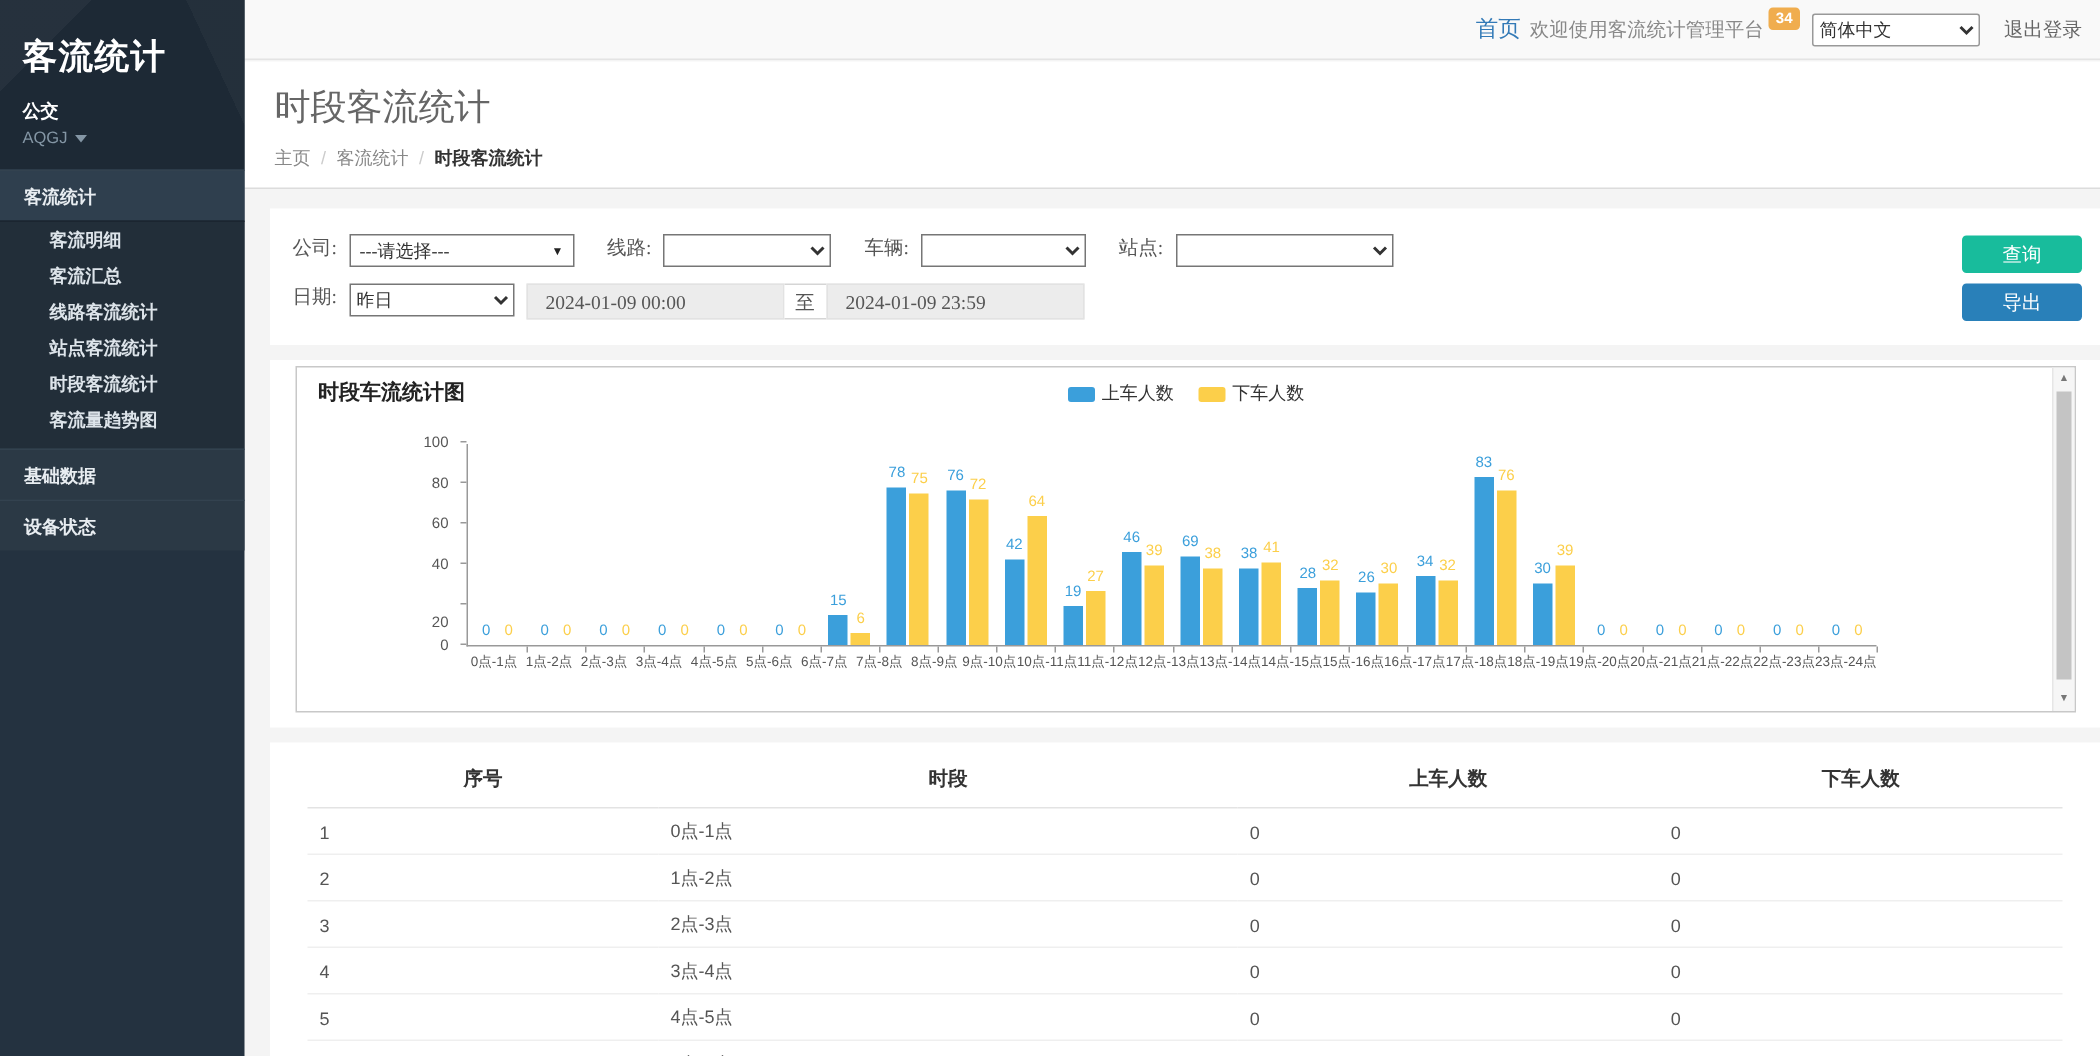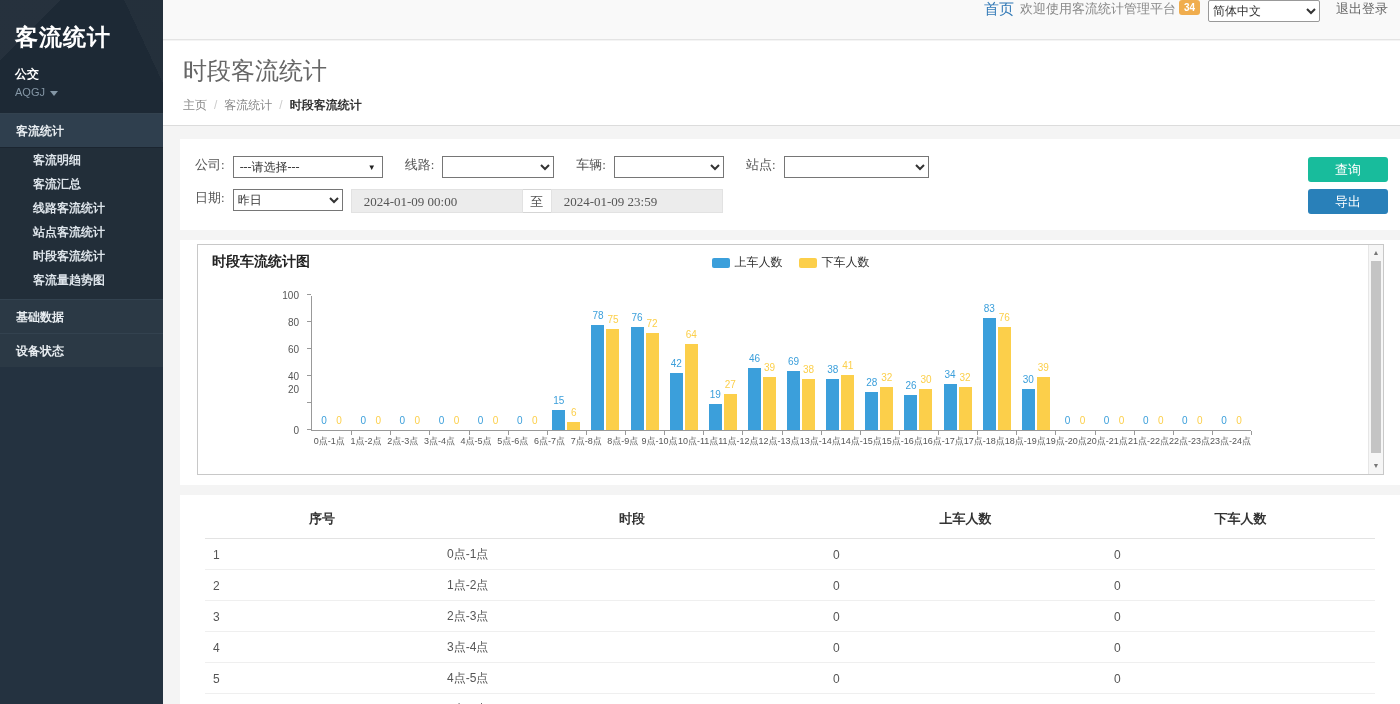--- a/index.html
+++ b/index.html
@@ -20,21 +20,21 @@
            border-left:4px solid transparent; border-right:4px solid transparent; border-top:5px solid #8496a5; }
   .nav-section { height:34px; line-height:34px; padding-left:16px; color:#e8edf1; font-size:12px;
                  font-weight:bold; background:#2b3945; border-top:1px solid #33424f; cursor:pointer; }
   .nav-section.active { background:#2f3f4e; }
   .submenu { background:#222e39; padding:0 0 7px; border-top:1px solid #1b2530; }
   .submenu-item { height:24px; line-height:24px; padding-left:33px; color:#dde4ea; font-size:12px;
                   font-weight:bold; cursor:pointer; white-space:nowrap; }
 
   
   .topbar { position:absolute; left:163px; top:0; width:1237px; height:40px; background:#f9f9f9;
-            border-bottom:1px solid #e4e4e4; display:flex; align-items:flex-start; justify-content:flex-end;
+            border-bottom:1px solid #e4e4e4; display:flex; align-items:center; justify-content:flex-end;
             padding-right:12px; }
   .home-link { color:#337ab7; font-size:15px; cursor:pointer; margin-right:6px; }
   .welcome { color:#888; font-size:13px; }
   .badge { background:#f0ad4e; color:#fff; font-size:10px; font-weight:bold; padding:2px 5px;
            border-radius:3px; margin:0 8px 14px 3px; }
   .lang-select { width:112px; height:22px; font-size:12px; color:#333; border:1px solid #999;
                  border-radius:2px; background:#fff; font-family:inherit; }
   .logout { color:#666; font-size:13px; margin-left:16px; cursor:pointer; }
 
   
@@ -187,21 +187,21 @@
               <span class="legend-swatch" style="background: rgb(59, 159, 219);"></span>
               <span class="legend-label">上车人数</span>
             </div>
             <div class="legend-item">
               <span class="legend-swatch" style="background: rgb(252, 207, 74);"></span>
               <span class="legend-label">下车人数</span>
             </div>
           </div>
         <div class="yaxis" id="yaxis">
             <div class="ytick-label" style="bottom: -5px;">0</div>
-            <div class="ytick-label" style="bottom: 36px;">20</div>
+            <div class="ytick-label" style="bottom: 10px;">20</div>
             <div class="ytick-label" style="bottom: 49px;">40</div>
             <div class="ytick-label" style="bottom: 76px;">60</div>
             <div class="ytick-label" style="bottom: 103px;">80</div>
             <div class="ytick-label" style="bottom: 130px;">100</div>
           </div>
         <div class="plot" id="plot">
             <div class="ytick-mark" style="bottom: 0px;"></div>
             <div class="ytick-mark" style="bottom: 27px;"></div>
             <div class="ytick-mark" style="bottom: 54px;"></div>
             <div class="ytick-mark" style="bottom: 81px;"></div>

